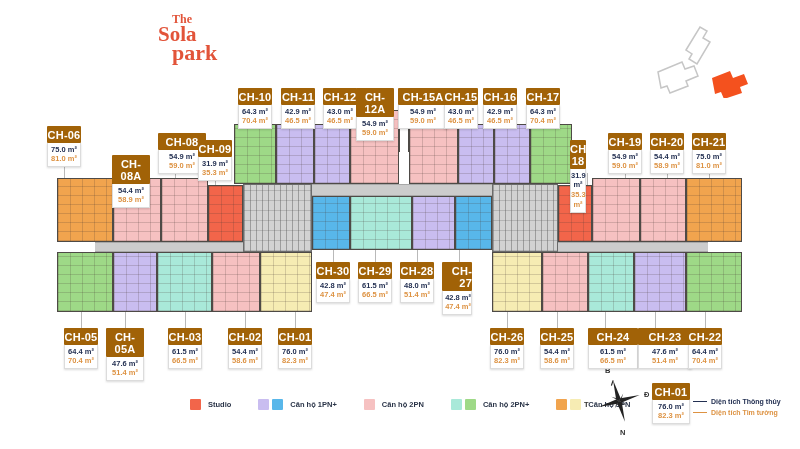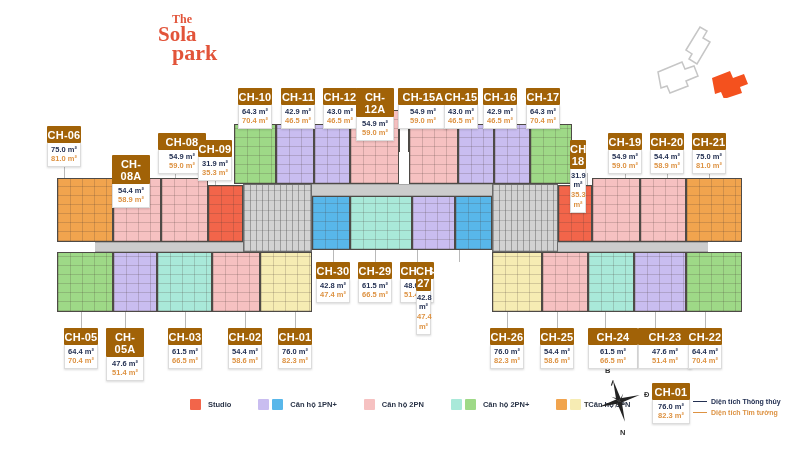--- a/index.html
+++ b/index.html
@@ -249,21 +249,21 @@
       <div class="leader" style="position: absolute; left: 417px; top: 250px; width: 1px; height: 12px;"></div>
       <div class="ulabel" style="left: 400px; top: 262px; width: 34px;">
         <div class="code">CH-28</div>
         <div class="areas">
           <div class="net">48.0 m²</div>
           <div class="gross">51.4 m²</div>
         </div>
       </div>
       <div class="unit" style="position: absolute; left: 455px; top: 196px; width: 37px; height: 54px; background-color: rgb(88, 183, 234);"></div>
       <div class="leader" style="position: absolute; left: 459px; top: 250px; width: 1px; height: 12px;"></div>
-      <div class="ulabel" style="left: 416px; top: 262px; width: 15px;">
+      <div class="ulabel" style="left: 442px; top: 262px; width: 30px; text-align: right;">
         <div class="code">CH-27</div>
         <div class="areas">
           <div class="net">42.8 m²</div>
           <div class="gross">47.4 m²</div>
         </div>
       </div>
       <div class="unit" style="position: absolute; left: 57px; top: 252px; width: 56px; height: 60px; background-color: rgb(158, 217, 135);"></div>
       <div class="leader" style="position: absolute; left: 81px; top: 312px; width: 1px; height: 16px;"></div>
       <div class="ulabel" style="left: 64px; top: 328px; width: 34px;">
         <div class="code">CH-05</div>

